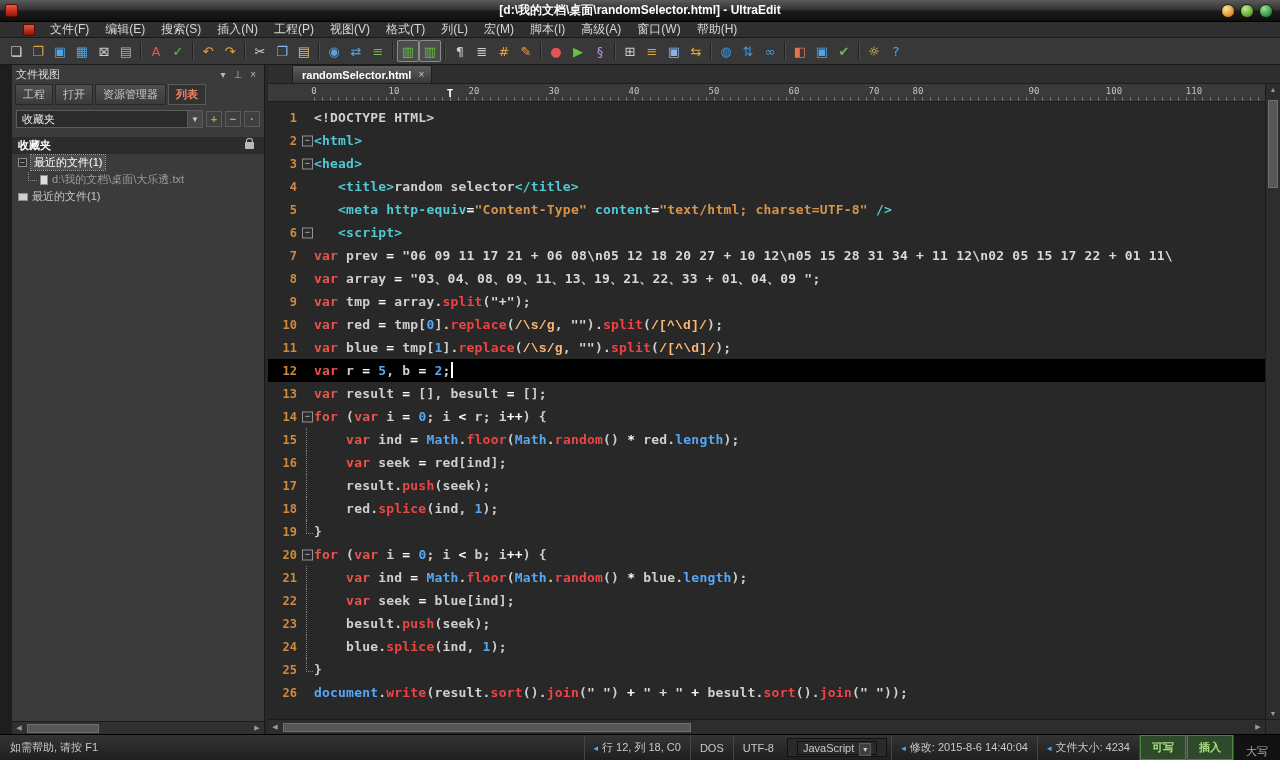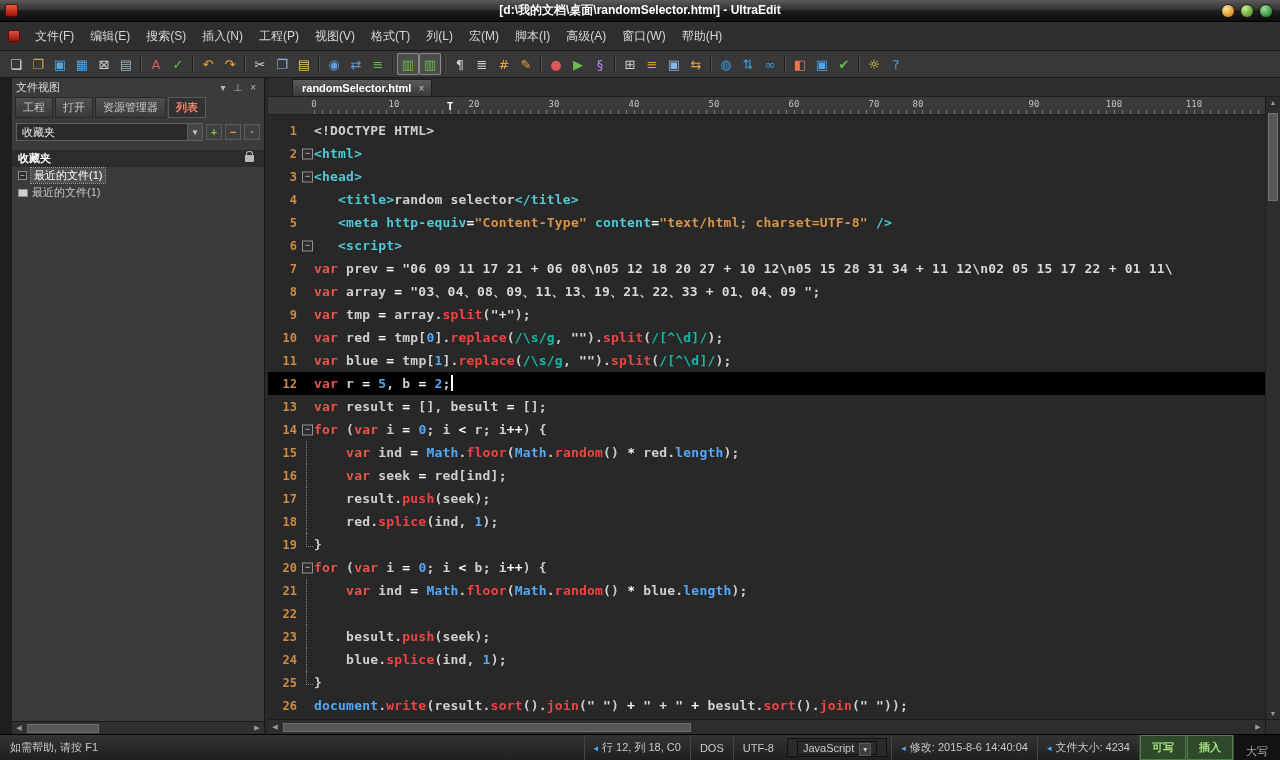--- a/index.html
+++ b/index.html
@@ -13,22 +13,22 @@
   .title-text { position:absolute; left:0; right:0; text-align:center; color:#fff; font-size:12px; font-weight:bold; }
   .app-icon { width:13px; height:13px; margin-left:5px; background:linear-gradient(#f05540,#9e1508);
     border:1px solid #5e0a02; border-radius:2px; z-index:2; }
   .win-btns { margin-left:auto; display:flex; gap:5px; margin-right:7px; z-index:2; }
   .win-btn { width:14px; height:14px; border-radius:50%; border:1px solid #1a1a1a; }
   .btn-min { background:radial-gradient(circle at 35% 30%,#ffe49a,#d89020 70%); }
   .btn-max { background:radial-gradient(circle at 35% 30%,#c4ef8e,#5f9e2f 70%); }
   .btn-close { background:radial-gradient(circle at 35% 30%,#9ce096,#2e8f3e 70%); }
 
   
-  .menubar { height:29px; flex:none; background:#2f2f2f; border-bottom:1px solid #191919;
-    display:flex; align-items:center; padding-left:5px; }
+  .menubar { height:16px; flex:none; background:#2f2f2f; border-bottom:1px solid #191919;
+    display:flex; align-items:center; padding-left:20px; }
   .menu-icon { width:12px; height:12px; background:linear-gradient(#e05540,#8e1508); border:1px solid #5e0a02;
     border-radius:2px; margin:0 7px 0 3px; flex:none; }
   .menu-item { color:#d6d6d6; font-size:12px; padding:3px 8px; white-space:nowrap; }
 
   
   .toolbar { height:27px; flex:none; background:#383838; border-bottom:1px solid #1a1a1a;
     display:flex; align-items:center; padding-left:5px; }
   .tb-btn { width:22px; height:22px; display:flex; align-items:center; justify-content:center; border-radius:2px; flex:none; }
   .tb-btn.pressed { background:#4c4c4c; box-shadow:inset 0 0 0 1px #8a8a8a; }
   .tb-glyph { font-size:13px; line-height:1; font-family:"DejaVu Sans",sans-serif; }
@@ -71,21 +71,21 @@
   .node-ico { width:10px; height:8px; background:#cfcfcf; border:1px solid #8d8d8d; margin-right:4px; flex:none; }
   .sb-hscroll { height:13px; flex:none; background:#303030; border-top:1px solid #1b1b1b;
     display:flex; align-items:center; }
   .scroll-arrow { width:14px; text-align:center; color:#9a9a9a; font-size:7px; flex:none; }
   .sb-hthumb { width:72px; height:9px; background:#575757; border:1px solid #707070; margin-left:1px; }
   .splitter { width:4px; flex:none; background:#282828; border-left:1px solid #191919; }
 
   
   .editor { flex:1; min-width:0; display:flex; flex-direction:column; background:#282828; position:relative; }
   .tabbar { height:19px; flex:none; background:#2e2e2e; border-bottom:1px solid #1e1e1e;
-    display:flex; align-items:flex-end; padding-left:24px; }
+    display:flex; padding-left:24px; }
   .etab { background:linear-gradient(#5c5c5c,#383838); border:1px solid #1e1e1e; border-bottom:none;
     color:#fff; font-size:11px; font-weight:bold; padding:2px 7px 2px 9px; display:flex; align-items:center; gap:7px; }
   .etab-close { color:#c9c9c9; font-size:10px; font-weight:normal; }
   .ruler { height:18px; flex:none; background:#3a3a3a; border-bottom:1px solid #1e1e1e; position:relative;
     overflow:hidden; font-family:"DejaVu Sans Mono","Liberation Mono",monospace; }
   .ruler::after { content:""; position:absolute; left:46px; right:0; bottom:0; height:4px;
     background:repeating-linear-gradient(to right,#737373 0 1px,transparent 1px 8px); }
   .ruler-num { position:absolute; top:2px; font-size:9px; color:#c2c2c2; transform:translateX(-50%); }
   .ruler-cursor { position:absolute; top:3px; font-size:11px; font-weight:bold; color:#fff;
     transform:translateX(-50%); z-index:2; }
@@ -96,21 +96,21 @@
     font:bold 12px "DejaVu Sans Mono","Liberation Mono",monospace; padding-right:3px; }
   .fold { width:14px; flex:none; height:100%; position:relative; }
   .f-start::before { content:"−"; position:absolute; left:2px; top:50%; transform:translateY(-50%);
     width:9px; height:9px; border:1px solid #929292; background:#2b2b2b; color:#d8d8d8;
     font-size:9px; line-height:7px; text-align:center; }
   .f-mid::before { content:""; position:absolute; left:6px; top:0; bottom:0; border-left:1px dotted #858585; }
   .f-end::before { content:""; position:absolute; left:6px; top:0; height:58%; width:6px;
     border-left:1px dotted #858585; border-bottom:1px dotted #858585; }
   .code-text { white-space:pre; font:bold 13px/23px "DejaVu Sans Mono","Liberation Mono",monospace;
     letter-spacing:.2px; }
-  .tok-kw{color:#e8554d;} .tok-num{color:#56a8f5;} .tok-fn{color:#ef4444;} .tok-rgx{color:#14b8a6;}
+  .tok-kw{color:#e8554d;} .tok-num{color:#56a8f5;} .tok-fn{color:#ef4444;} .tok-rgx{color:#fdba74;font-family:Liberation Mono, monospace;}
   .tok-obj{color:#56a8f5;} .tok-tag{color:#4fc9d6;} .tok-attr{color:#4fc9d6;} .tok-hstr{color:#d7944a;}
   .tok-str{color:#d8d8d8;} .tok-pl{color:#cfcfcf;} .tok-op{color:#ffffff;}
   .caret { display:inline-block; width:2px; height:16px; background:#fff; vertical-align:-3px; }
 
   .vscroll { position:absolute; top:19px; right:0; bottom:15px; width:15px; background:#2d2d2d;
     border-left:1px solid #1b1b1b; }
   .v-arrow { position:absolute; left:0; width:14px; text-align:center; color:#9a9a9a; font-size:7px; }
   .v-thumb { position:absolute; top:16px; left:2px; width:10px; height:88px; background:#575757; border:1px solid #707070; }
   .hscroll { position:absolute; left:0; right:15px; bottom:0; height:15px; background:#2d2d2d;
     border-top:1px solid #1b1b1b; display:flex; align-items:center; }
@@ -315,20 +315,25 @@
       </div>
       <div class="tree">
           <div class="tree-row t-root">
             <span class="tree-label">收藏夹</span>
             <span class="lock-ico"></span>
           </div>
           <div class="tree-row t-focused">
             <span class="expander">−</span>
             <span class="tree-label">最近的文件(1)</span>
           </div>
+          <div class="tree-row t-child">
+            <span class="tree-line"></span>
+            <span class="file-ico"></span>
+            <span class="tree-label">d:\我的文档\桌面\大乐透.txt</span>
+          </div>
           <div class="tree-row t-node">
             <span class="node-ico"></span>
             <span class="tree-label">最近的文件(1)</span>
           </div>
         </div>
       <div class="sb-hscroll">
         <span class="scroll-arrow">◀</span>
         <div class="sb-hthumb"></div>
         <span class="scroll-arrow" style="margin-left:auto">▶</span>
       </div>
@@ -460,20 +465,21 @@
             <span class="code-text"><span class="tok-kw">for</span><span class="tok-pl"> (</span><span class="tok-kw">var</span><span class="tok-pl"> i </span><span class="tok-op">=</span><span class="tok-pl"> </span><span class="tok-num">0</span><span class="tok-pl">; i </span><span class="tok-op">&lt;</span><span class="tok-pl"> b; i</span><span class="tok-op">++</span><span class="tok-pl">) {</span></span>
           </div>
           <div class="code-line">
             <span class="gut-num">21</span>
             <span class="fold f-mid"></span>
             <span class="code-text"><span class="tok-pl">    </span><span class="tok-kw">var</span><span class="tok-pl"> ind </span><span class="tok-op">=</span><span class="tok-pl"> </span><span class="tok-obj">Math</span><span class="tok-pl">.</span><span class="tok-fn">floor</span><span class="tok-pl">(</span><span class="tok-obj">Math</span><span class="tok-pl">.</span><span class="tok-fn">random</span><span class="tok-pl">() </span><span class="tok-op">*</span><span class="tok-pl"> blue.</span><span class="tok-obj">length</span><span class="tok-pl">);</span></span>
           </div>
           <div class="code-line">
             <span class="gut-num">22</span>
             <span class="fold f-mid"></span>
+            <span class="code-text"><span class="tok-pl">    </span><span class="tok-kw">var</span><span class="tok-pl"> seek </span><span class="tok-op">=</span><span class="tok-pl"> blue[ind];</span></span>
           </div>
           <div class="code-line">
             <span class="gut-num">23</span>
             <span class="fold f-mid"></span>
             <span class="code-text"><span class="tok-pl">    besult.</span><span class="tok-fn">push</span><span class="tok-pl">(seek);</span></span>
           </div>
           <div class="code-line">
             <span class="gut-num">24</span>
             <span class="fold f-mid"></span>
             <span class="code-text"><span class="tok-pl">    blue.</span><span class="tok-fn">splice</span><span class="tok-pl">(ind, </span><span class="tok-num">1</span><span class="tok-pl">);</span></span>

